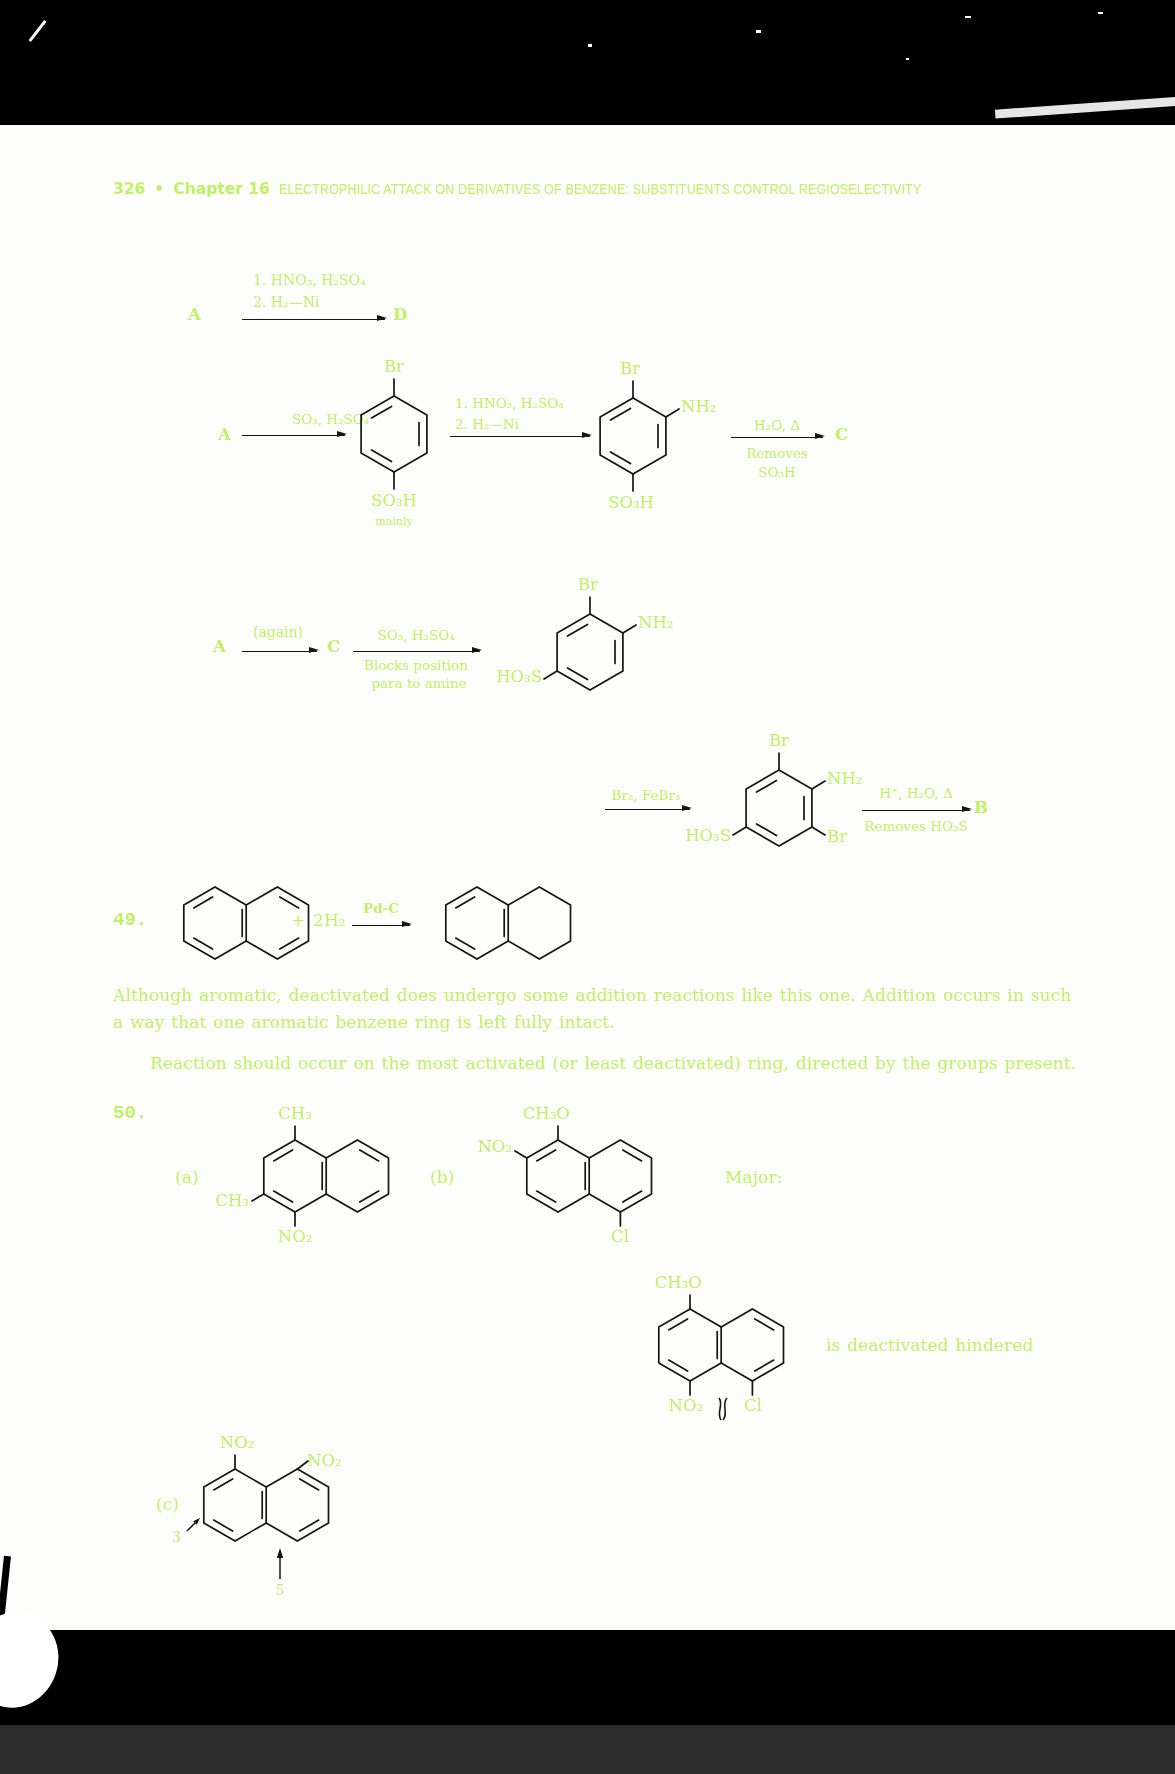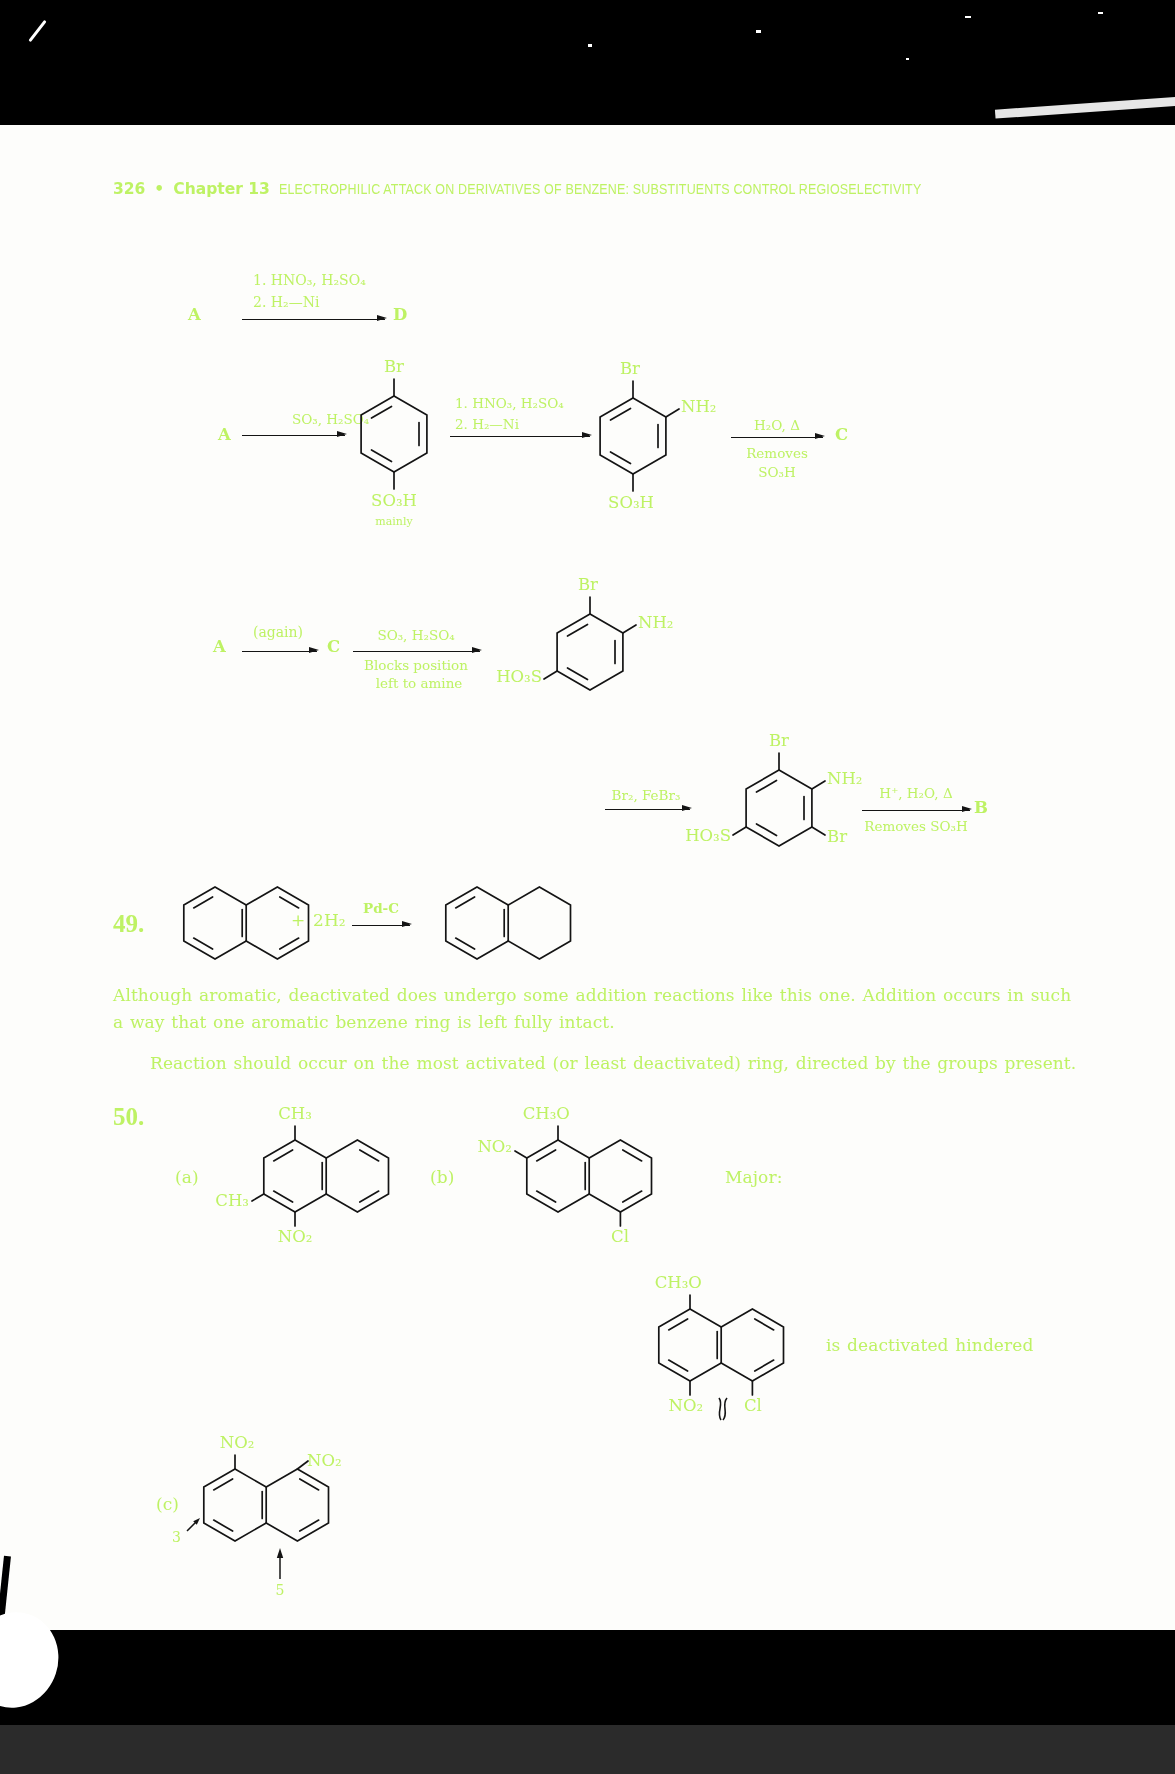--- a/index.html
+++ b/index.html
@@ -8,21 +8,21 @@
   .paper{position:absolute;left:0;top:125px;width:1175px;height:1505px;background:#fdfdfb}
   .t{position:absolute;white-space:nowrap;line-height:1.15}
   .c{transform:translateX(-50%)}
   .r{transform:translateX(-100%)}
   .lbl{font-size:16.5px}
   .cond{font-size:13.5px}
   .cond14{font-size:14px}
   .bletter{font-size:16.5px;font-weight:700}
   .note15{font-size:11px}
   .body17{font-size:17px;letter-spacing:.1px;word-spacing:1.2px}
-  .pnum{font-family:Liberation Serif, serif;font-weight:700;font-size:25px}
+  .pnum{font-family:Liberation Mono, monospace;font-weight:700;font-size:19px}
   .small-b{font-size:13.5px;font-weight:700}
   .pos{font-size:14px}
   .header{position:absolute;left:113px;top:180px;display:flex;align-items:baseline;gap:9px;white-space:nowrap}
   .hb{font-family:"DejaVu Sans","Liberation Sans",sans-serif;font-weight:700;font-size:15.5px}
   .ht{font-family:"Liberation Sans","DejaVu Sans",sans-serif;font-size:14.5px;letter-spacing:.2px;
       transform:scaleX(.86);transform-origin:left center}
   .rarrow{position:absolute;height:0;border-top:1.7px solid #141414}
   .rarrow:after{content:"";position:absolute;right:-2px;top:-4.7px;width:0;height:0;
       border-left:10px solid #141414;border-top:3.8px solid transparent;border-bottom:3.8px solid transparent}
   svg.mol{position:absolute;overflow:visible}
@@ -51,21 +51,21 @@
     <div class="mark" style="left:906px;top:58px;width:3px;height:2px"></div>
     <div class="mark" style="left:995px;top:103px;width:190px;height:9px;transform:rotate(-4deg);opacity:.9"></div>
   </div>
   <div class="band-bottom"></div>
   <div class="blackmark" style="left:0;top:1556px;width:7px;height:76px;transform:rotate(6deg)"></div>
   <div class="mark" style="left:-30px;top:1612px;width:88px;height:96px;border-radius:50%;transform:rotate(18deg)"></div>
 
   <div class="header">
     <span class="hb">326</span>
     <span class="hb">•</span>
-    <span class="hb">Chapter 13</span>
+    <span class="hb">Chapter 16</span>
     <span class="ht">ELECTROPHILIC ATTACK ON DERIVATIVES OF BENZENE: SUBSTITUENTS CONTROL REGIOSELECTIVITY</span>
   </div>
 
   <div>
     <span class="t bletter" style="left:188px;top:306px">A</span>
     <span class="t cond14" style="left:253px;top:272px">1. HNO₃, H₂SO₄</span>
     <span class="t cond14" style="left:253px;top:294px">2. H₂—Ni</span>
     <div class="rarrow" style="left:242px;top:319px;width:143px"></div>
     <span class="t bletter" style="left:393px;top:306px">D</span>
   </div>
@@ -112,21 +112,21 @@
   </div>
 
   <div>
     <span class="t bletter" style="left:213px;top:638px">A</span>
     <span class="t cond14 c" style="left:278px;top:624px">(again)</span>
     <div class="rarrow" style="left:242px;top:651px;width:75px"></div>
     <span class="t bletter" style="left:327px;top:638px">C</span>
     <span class="t cond c" style="left:416px;top:628px">SO₃, H₂SO₄</span>
     <div class="rarrow" style="left:353px;top:651px;width:127px"></div>
     <span class="t cond c" style="left:416px;top:658px">Blocks position</span>
-    <span class="t cond c" style="left:419px;top:676px">left to amine</span>
+    <span class="t cond c" style="left:419px;top:676px">para to amine</span>
 
     <svg class="mol" style="left:535px;top:584px" width="110" height="136" viewBox="-55 -68 110 136">
       <polygon points="0,-38 32.9,-19 32.9,19 0,38 -32.9,19 -32.9,-19"></polygon>
       <line x1="-22.5" y1="-15.9" x2="-2.5" y2="-27.5"></line>
       <line x1="25" y1="-11.5" x2="25" y2="11.5"></line>
       <line x1="-2.5" y1="27.5" x2="-22.5" y2="15.9"></line>
       <line x1="0" y1="-38" x2="0" y2="-55"></line>
       <line x1="32.9" y1="-19" x2="46" y2="-27"></line>
       <line x1="-32.9" y1="19" x2="-46" y2="27"></line>
     </svg>
@@ -149,21 +149,21 @@
       <line x1="32.9" y1="19" x2="46" y2="27"></line>
       <line x1="-32.9" y1="19" x2="-46" y2="27"></line>
     </svg>
     <span class="t lbl c" style="left:779px;top:732px">Br</span>
     <span class="t lbl" style="left:827px;top:770px">NH₂</span>
     <span class="t lbl" style="left:827px;top:828px">Br</span>
     <span class="t lbl r" style="left:731px;top:827px">HO₃S</span>
 
     <span class="t cond c" style="left:916px;top:786px">H⁺, H₂O, Δ</span>
     <div class="rarrow" style="left:862px;top:810px;width:108px"></div>
-    <span class="t cond c" style="left:916px;top:819px">Removes SO₃H</span>
+    <span class="t cond c" style="left:916px;top:819px">Removes HO₃S</span>
     <span class="t bletter" style="left:974px;top:799px">B</span>
   </div>
 
   <div>
     <span class="t pnum" style="left:113px;top:910px">49.</span>
 
     <svg class="mol" style="left:163px;top:859px" width="150" height="128" viewBox="-52 -64 150 128">
       <path d="M0,-36 L31.2,-18 L31.2,18 L0,36 L-31.2,18 L-31.2,-18 Z"></path>
       <path d="M31.2,-18 L62.4,-36 L93.5,-18 L93.5,18 L62.4,36 L31.2,18"></path>
       <line x1="-21.3" y1="-15.1" x2="-2.4" y2="-26"></line>

